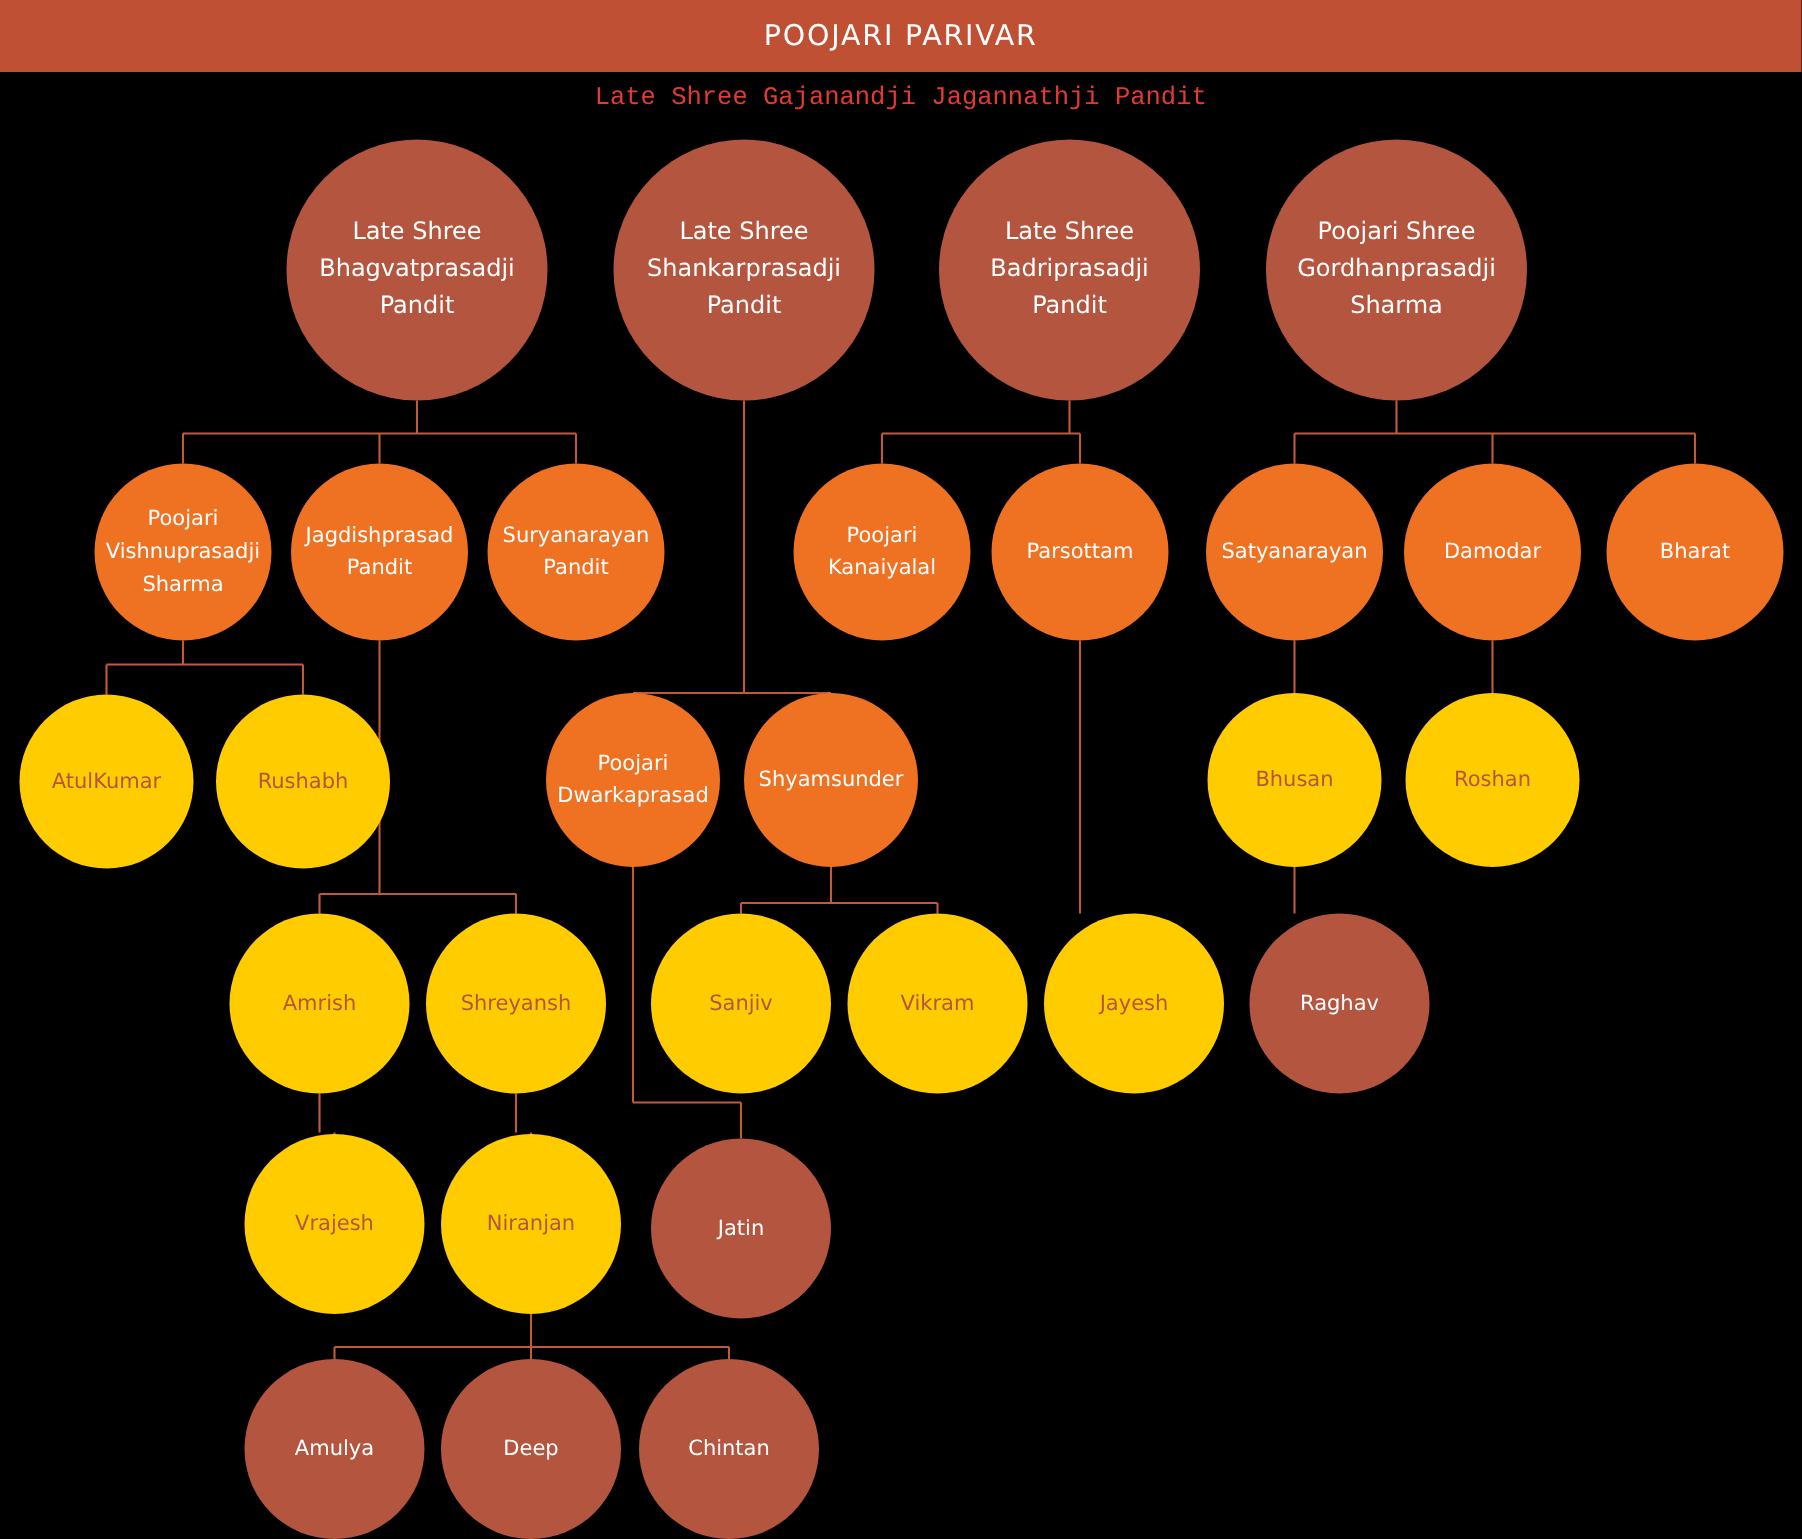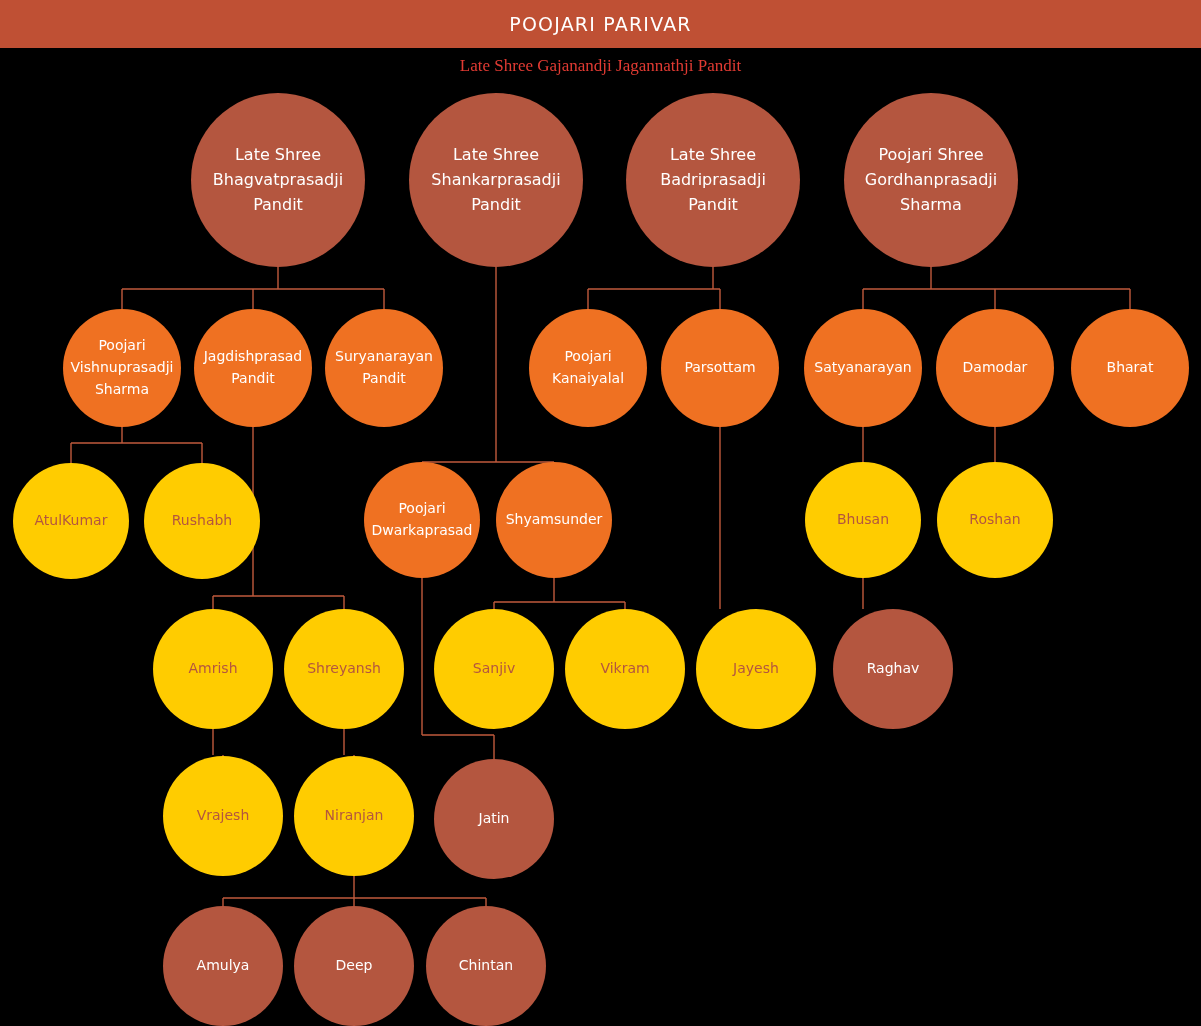--- a/index.html
+++ b/index.html
@@ -2,21 +2,21 @@
 <html><head>
 <meta charset="utf-8">
 <style>
   html,body{margin:0;padding:0;background:#000;}
   body{width:1201px;height:1026px;overflow:hidden;font-family:"DejaVu Sans",sans-serif;}
   #stage{position:relative;width:1201px;height:1026px;background:#000000;}
   #banner{position:absolute;left:0;top:0;width:1201px;height:48px;background:#bf5034;
           display:flex;align-items:center;justify-content:center;}
   #banner-title{color:#ffffff;font-size:19px;letter-spacing:1.2px;font-family:"DejaVu Sans",sans-serif;}
   #root-label{position:absolute;left:0;top:56px;width:1201px;text-align:center;
-              color:#e23b33;font-size:17px;font-family:Liberation Serif, serif;}
+              color:#e23b33;font-size:17px;font-family:Liberation Mono, monospace;}
   svg#tree{position:absolute;left:0;top:0;width:1201px;height:1026px;}
   .node-text{font-family:"DejaVu Sans",sans-serif;dominant-baseline:middle;text-anchor:middle;}
 </style>
 </head>
 <body>
 
 <div id="stage">
 
   <div id="banner">
     <div id="banner-title">POOJARI PARIVAR</div>

